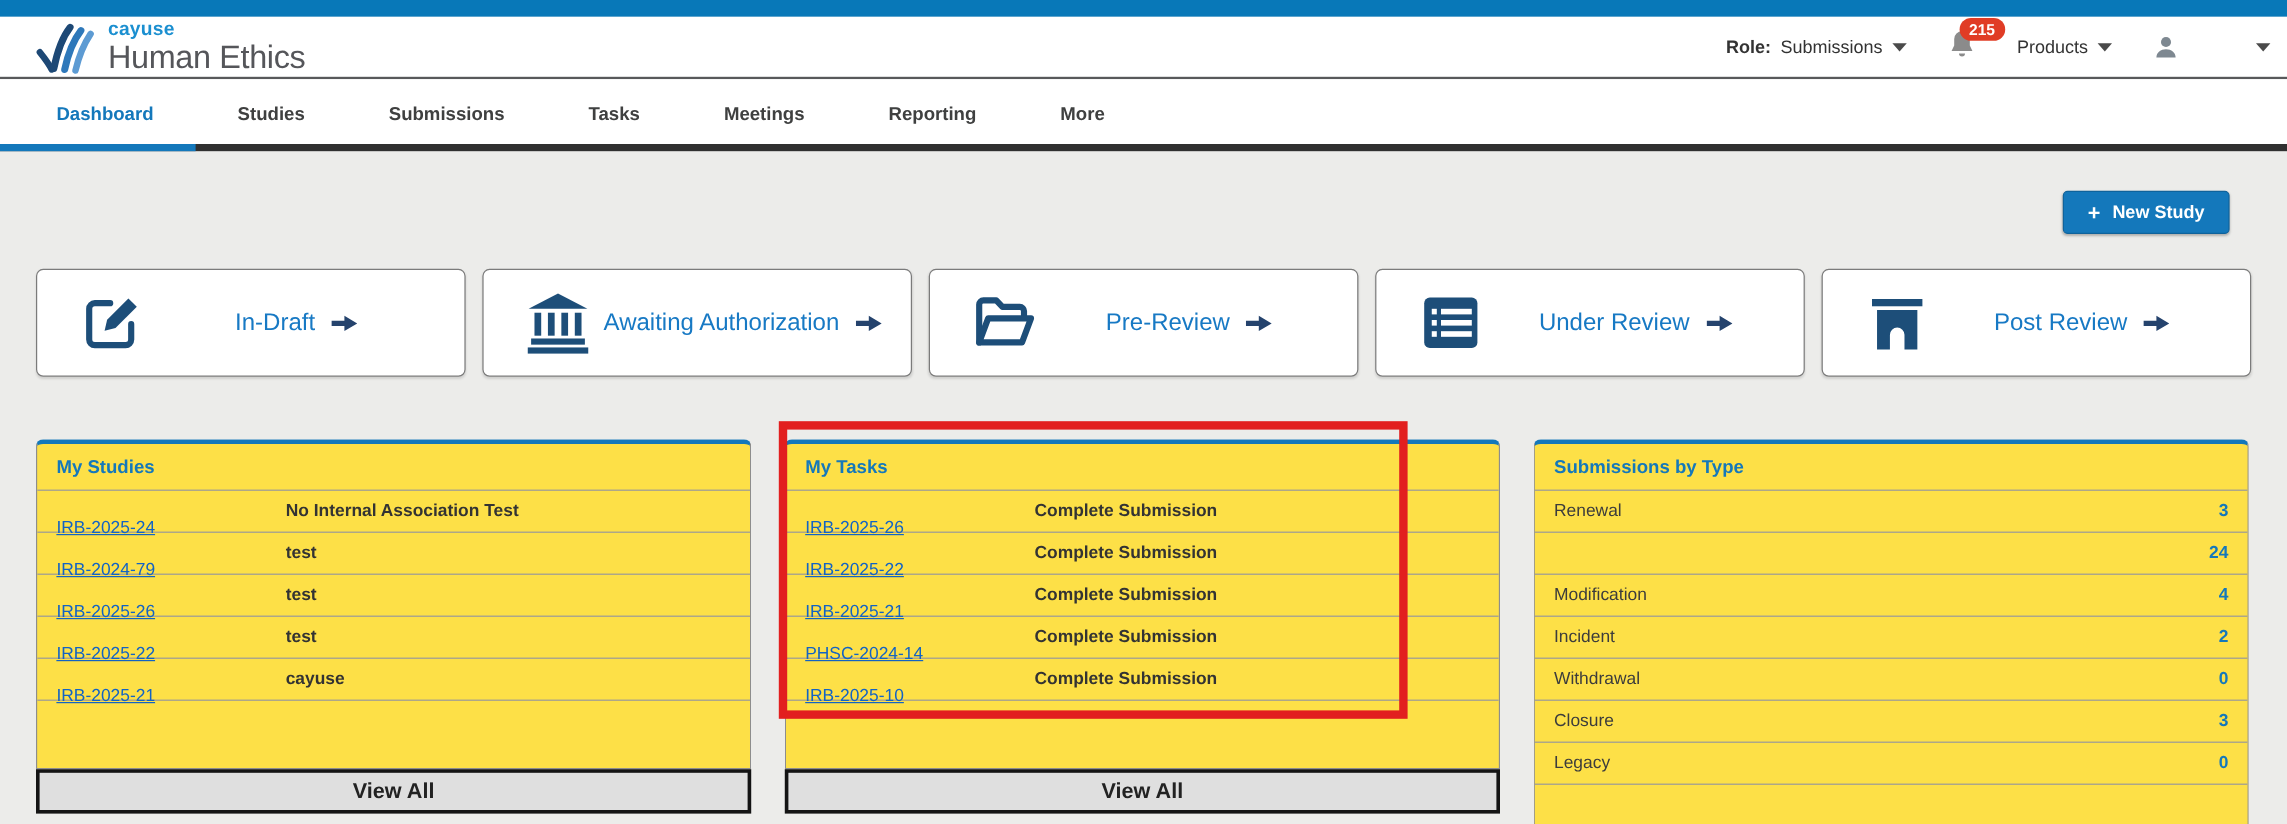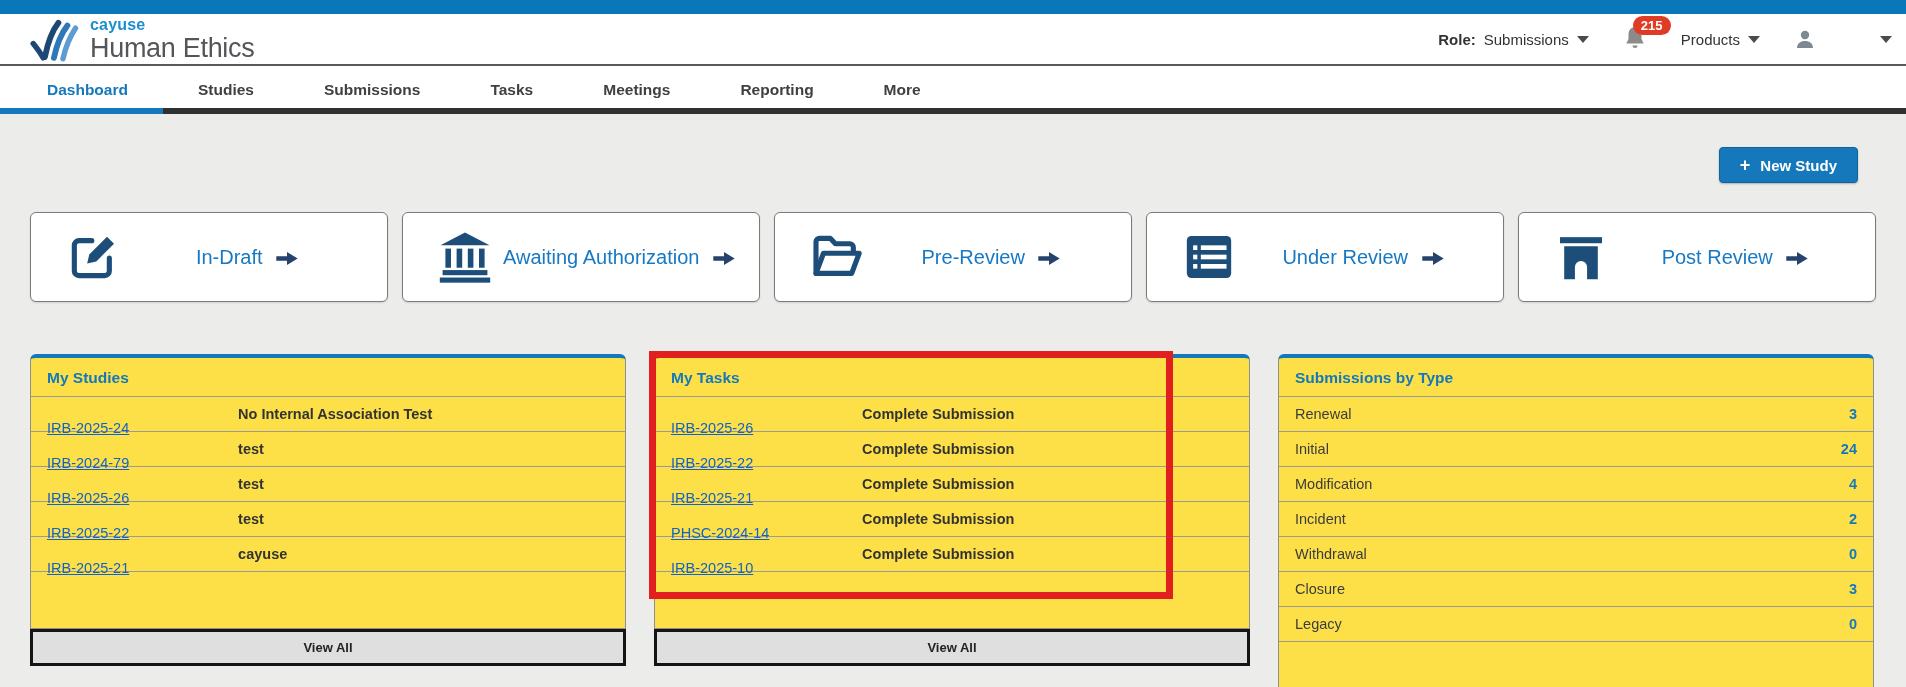--- a/index.html
+++ b/index.html
@@ -24,21 +24,21 @@
   .caret { width:0; height:0; border-left:6px solid transparent; border-right:6px solid transparent;
            border-top:7px solid #4a4a4a; display:inline-block; }
   .bell-wrap { position:relative; cursor:pointer; }
   .bell-svg { width:24px; height:26px; }
   .badge { position:absolute; top:-9px; left:10px; background:#e03c25; color:#fff;
            font-size:13px; font-weight:bold; border-radius:10px; padding:2px 8px; }
   .user-svg { width:22px; height:22px; }
   .far-caret { margin-left:30px; }
 
   
-  nav { background:#ffffff; height:48px; display:flex; align-items:center; position:relative; }
+  nav { background:#ffffff; height:60px; display:flex; align-items:center; position:relative; }
   nav::after { content:""; position:absolute; left:0; bottom:0; width:100%; height:6px; background:#303030; }
   .nav-item { font-size:15.5px; font-weight:bold; color:#3f4040; padding:0 35px; height:100%;
               display:flex; align-items:center; cursor:pointer; position:relative; z-index:1; }
   .nav-item.active { color:#1478bb; }
   .nav-item.active::after { content:""; position:absolute; left:0; bottom:0; width:100%; height:6px;
                             background:#1478bb; }
   .nav-item:first-child { padding-left:47px; }
 
   
   main { padding:33px 30px 0 30px; position:relative; }
@@ -69,21 +69,21 @@
                  border-bottom:1px solid #9a9a9a; }
   .prow { display:flex; align-items:center; height:35px; border-bottom:1px solid #9a9a9a;
           padding:0 16px; font-size:14.5px; }
   .prow:last-of-type { border-bottom:1px solid #9a9a9a; }
   .prow .col1 { width:34%;margin-top:28px; }
   .prow a { color:#1263c5; text-decoration:underline; cursor:pointer; }
   .prow .desc { font-weight:bold; color:#333; }
   .prow .type { color:#3c3c3c; flex:1; }
   .prow .count { color:#1478bb; font-weight:bold; margin-left:auto; }
   .view-all { display:block; width:100%; height:37px; background:#dfdfdf; border:3px solid #141414;
-              font-family:inherit; font-size:13px; font-weight:bold; color:#222; cursor:pointer; }
+              font-family:inherit; font-size:18px; font-weight:bold; color:#222; cursor:pointer; }
 
   
   .red-box { position:absolute; left:649px; top:351px; width:524px; height:248px;
              border:7px solid #e21f1f; z-index:5; pointer-events:none; }
 </style>
 </head>
 <body>
 
 <div class="topbar"></div>
 
@@ -286,21 +286,20 @@
     </div>
 
     <div class="panel-col">
       <div class="panel tall">
         <div class="panel-title">Submissions by Type</div>
         <div class="prow">
           <span class="type">Renewal</span>
           <span class="count">3</span>
         </div>
         <div class="prow">
-          <span class="type">Initial</span>
           <span class="count">24</span>
         </div>
         <div class="prow">
           <span class="type">Modification</span>
           <span class="count">4</span>
         </div>
         <div class="prow">
           <span class="type">Incident</span>
           <span class="count">2</span>
         </div>

